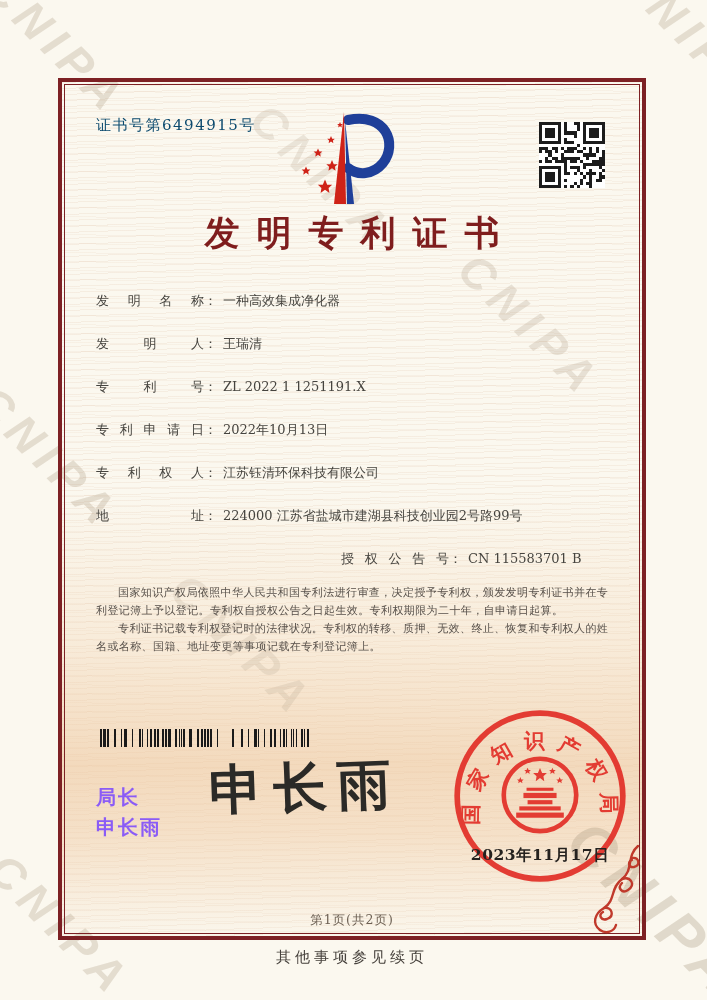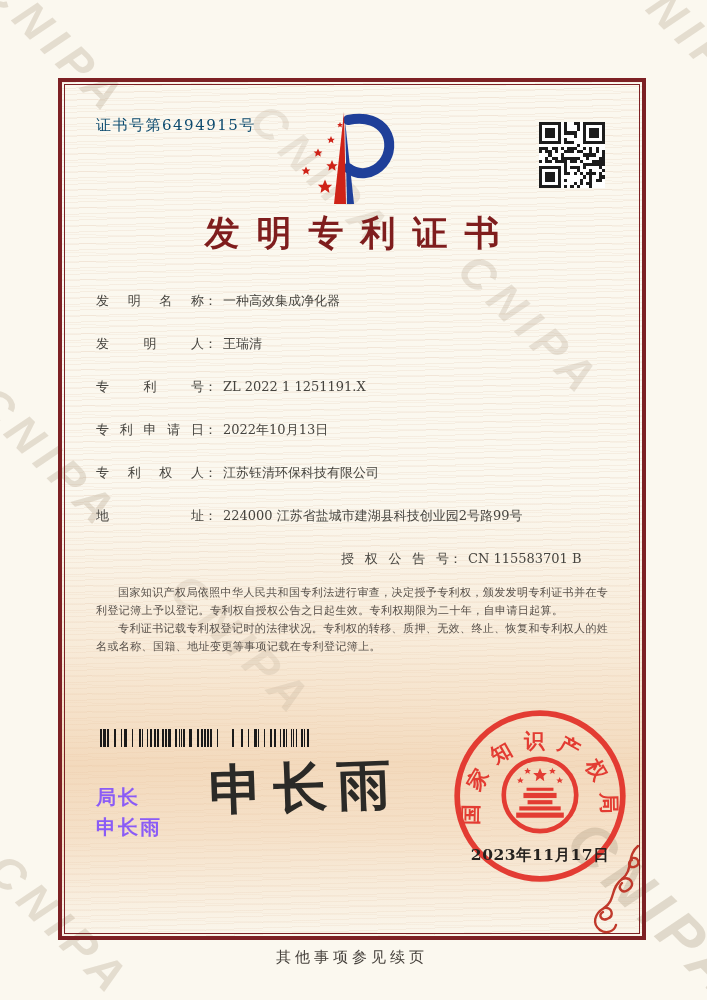--- a/index.html
+++ b/index.html
@@ -363,15 +363,16 @@
   <svg class="ornament" viewBox="0 0 58 92" aria-hidden="true">
     <g fill="none" stroke="#c0392b" stroke-width="2.4" stroke-linecap="round">
       <path d="M52,4 C40,14 48,28 36,37 C24,46 30,58 18,66 C8,72 6,82 14,88"></path>
       <path d="M36,37 c9,-3 14,6 6,11 c-6,4 -11,-2 -6,-7"></path>
       <path d="M18,66 c8,-1 11,8 3,11 c-6,2 -9,-4 -4,-7"></path>
       <path d="M46,16 c7,-1 9,7 2,9 c-5,1 -7,-5 -2,-7"></path>
       <path d="M14,88 c6,4 14,2 16,-5"></path>
     </g>
   </svg>
 
+  <div class="page-note">第1页(共2页)</div>
   <div class="footer-note">其他事项参见续页</div>
 
 </div>
 
 </body></html>

